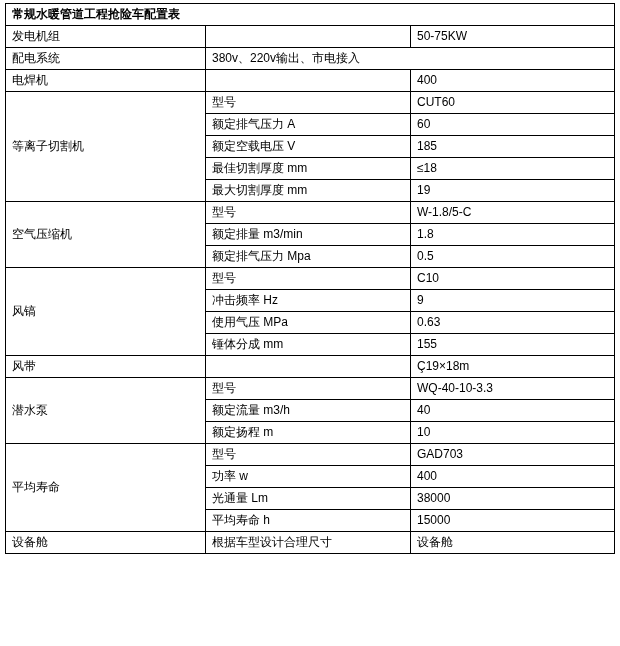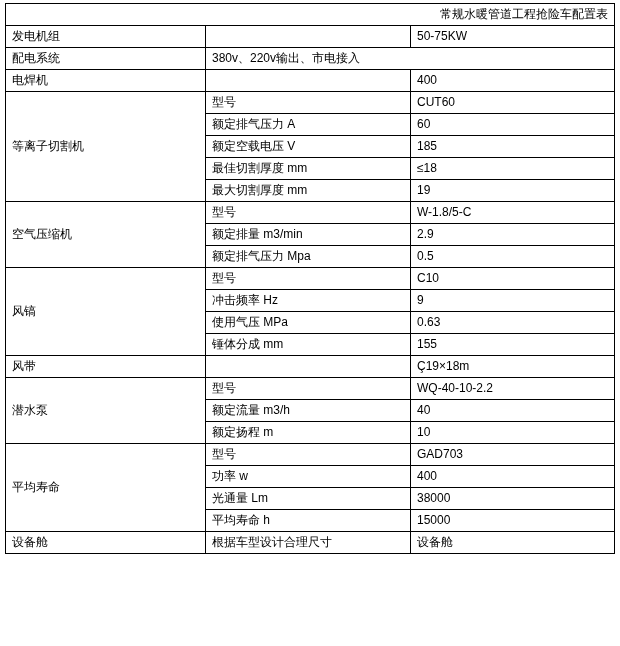--- a/index.html
+++ b/index.html
@@ -32,22 +32,22 @@
     border: 1px solid #000;
     padding: 3px 6px 4px 6px;
     font-size: 12px;
     line-height: 14px;
     height: 22px;
     box-sizing: border-box;
     vertical-align: middle;
     word-break: break-all;
   }
   td.title-cell {
-    text-align: right;
-    font-weight: normal;
+    text-align: left;
+    font-weight: bold;
     font-size: 14px;
     height: 26px;
     border: 1px solid #000;
     padding: 2px 0 4px 0;
   }
   col.c1 { width: 200px; }
   col.c2 { width: 205px; }
   col.c3 { width: 204px; }
   td.cat { }
   td.param { }
@@ -107,21 +107,21 @@
         <td class="val">19</td>
       </tr>
 
       <tr>
         <td class="cat" rowspan="3">空气压缩机</td>
         <td class="param">型号</td>
         <td class="val">W-1.8/5-C</td>
       </tr>
       <tr>
         <td class="param">额定排量 m3/min</td>
-        <td class="val">2.9</td>
+        <td class="val">1.8</td>
       </tr>
       <tr>
         <td class="param">额定排气压力 Mpa</td>
         <td class="val">0.5</td>
       </tr>
 
       <tr>
         <td class="cat" rowspan="4">风镐</td>
         <td class="param">型号</td>
         <td class="val">C10</td>
@@ -141,21 +141,21 @@
 
       <tr>
         <td class="cat">风带</td>
         <td class="param"></td>
         <td class="val">Ç19×18m</td>
       </tr>
 
       <tr>
         <td class="cat" rowspan="3">潜水泵</td>
         <td class="param">型号</td>
-        <td class="val">WQ-40-10-2.2</td>
+        <td class="val">WQ-40-10-3.3</td>
       </tr>
       <tr>
         <td class="param">额定流量 m3/h</td>
         <td class="val">40</td>
       </tr>
       <tr>
         <td class="param">额定扬程 m</td>
         <td class="val">10</td>
       </tr>
 

